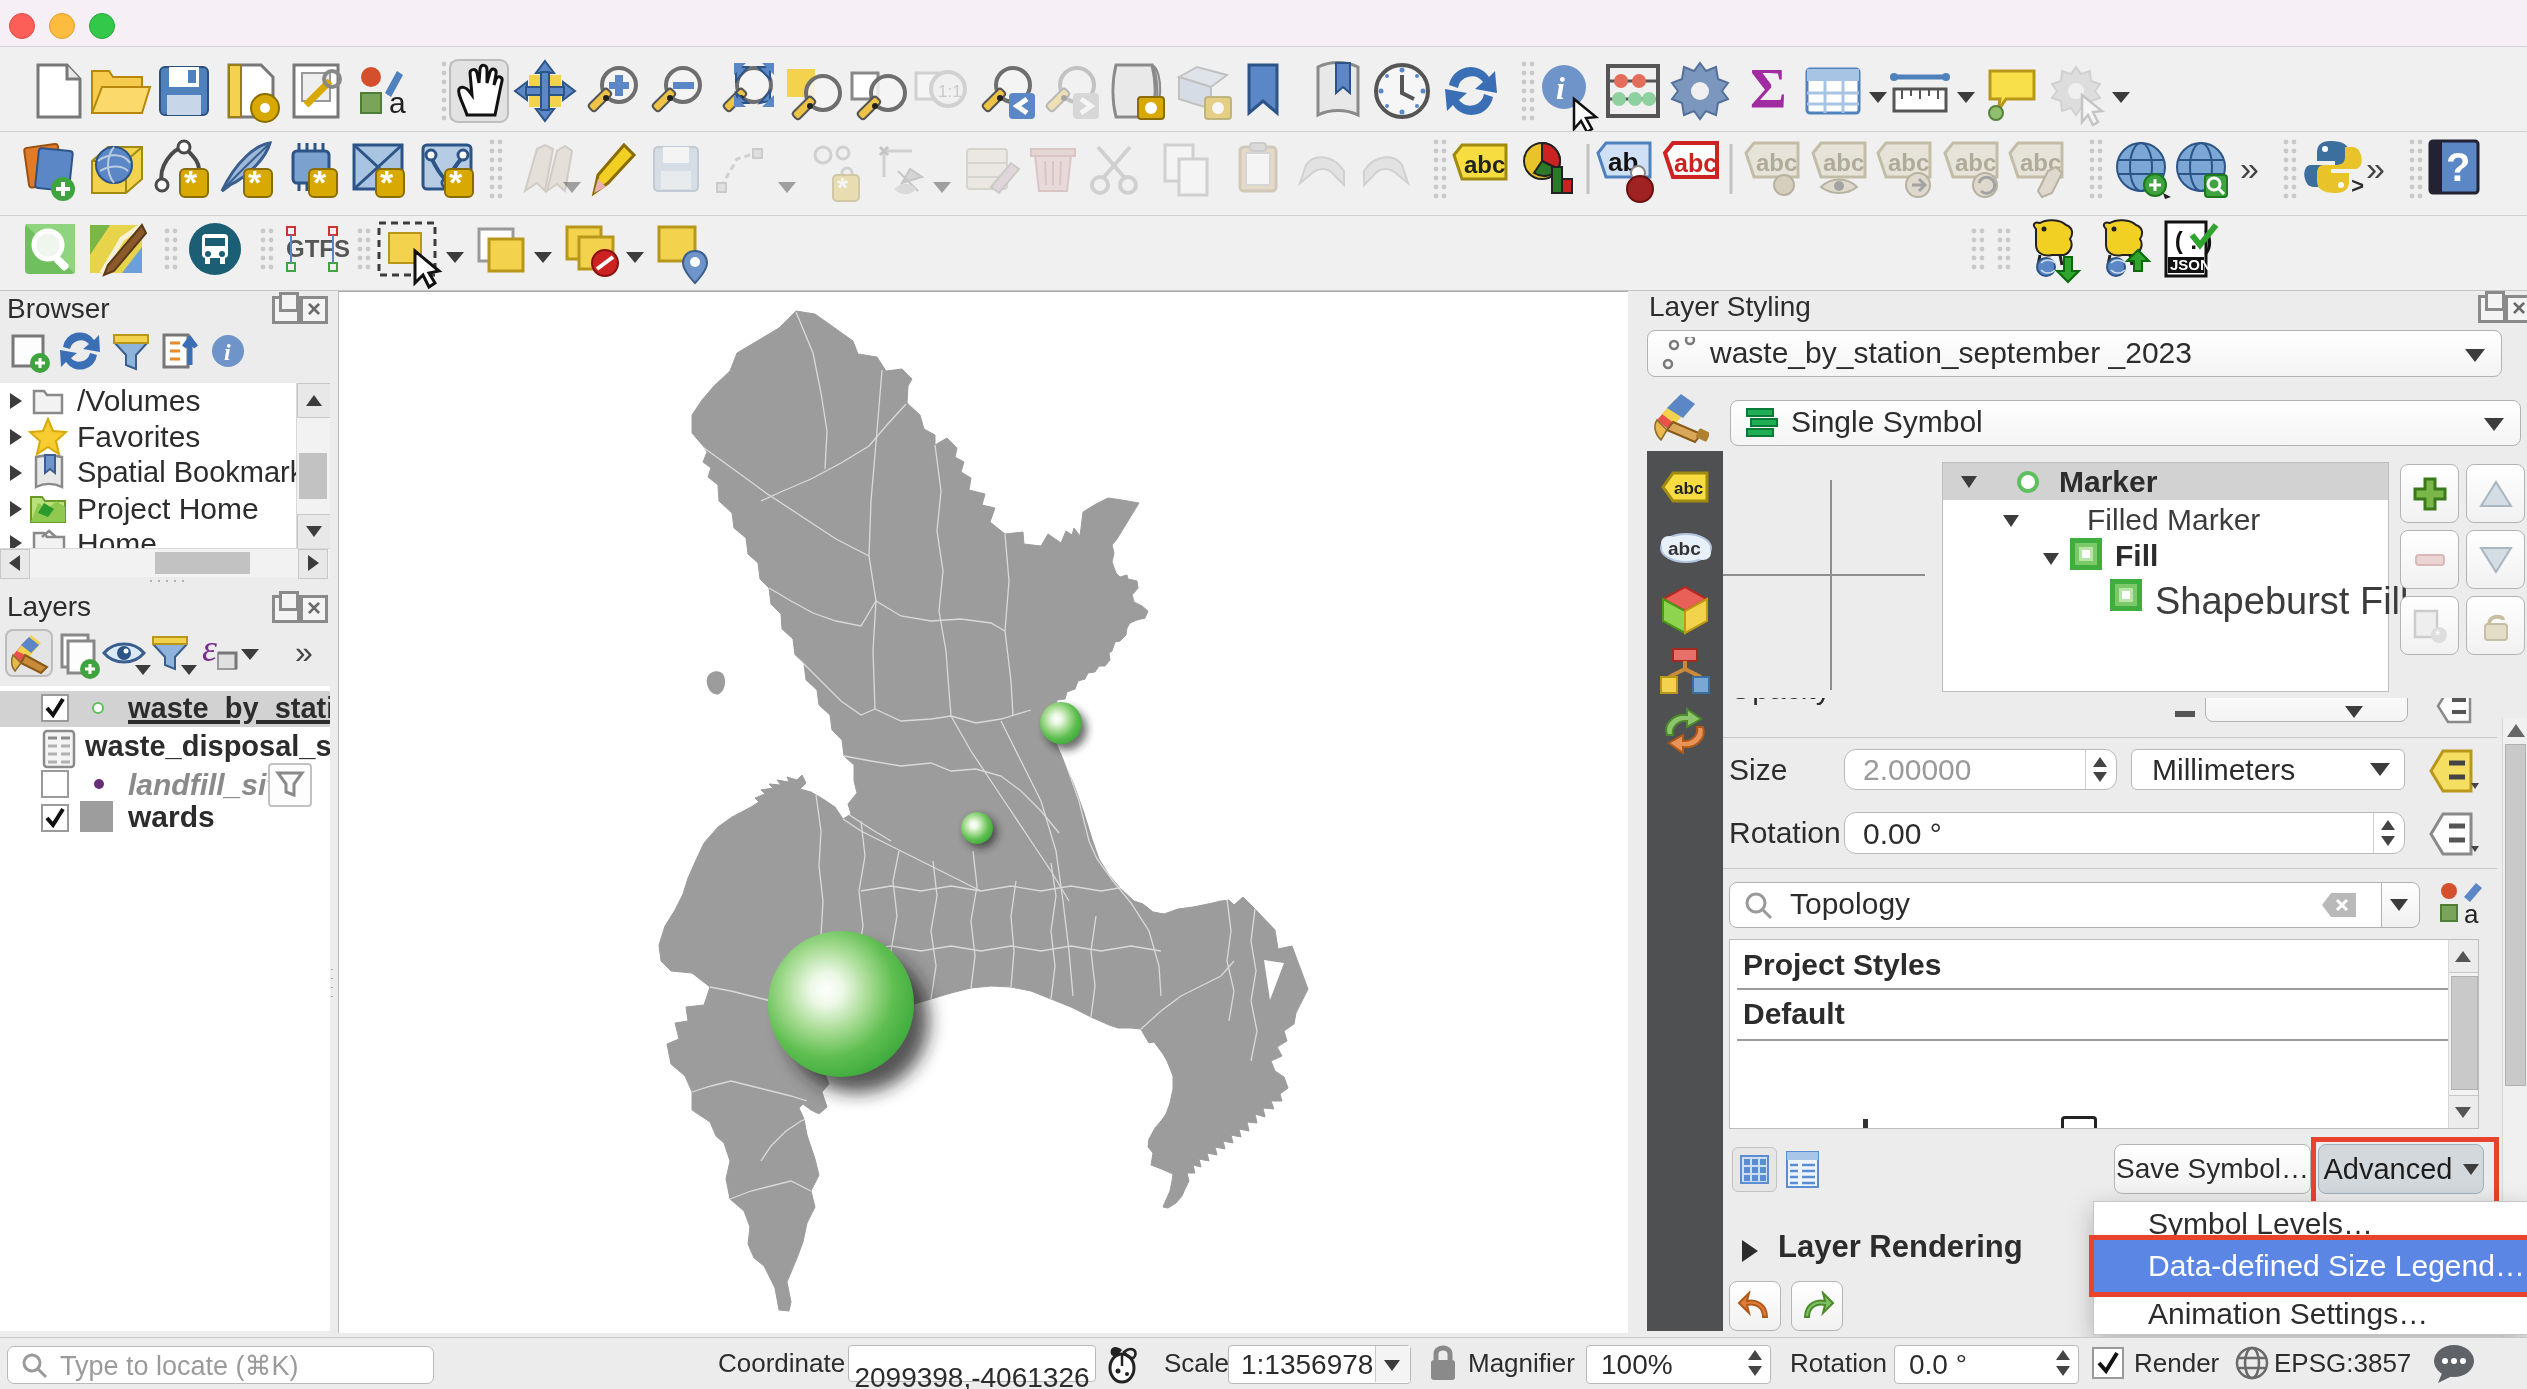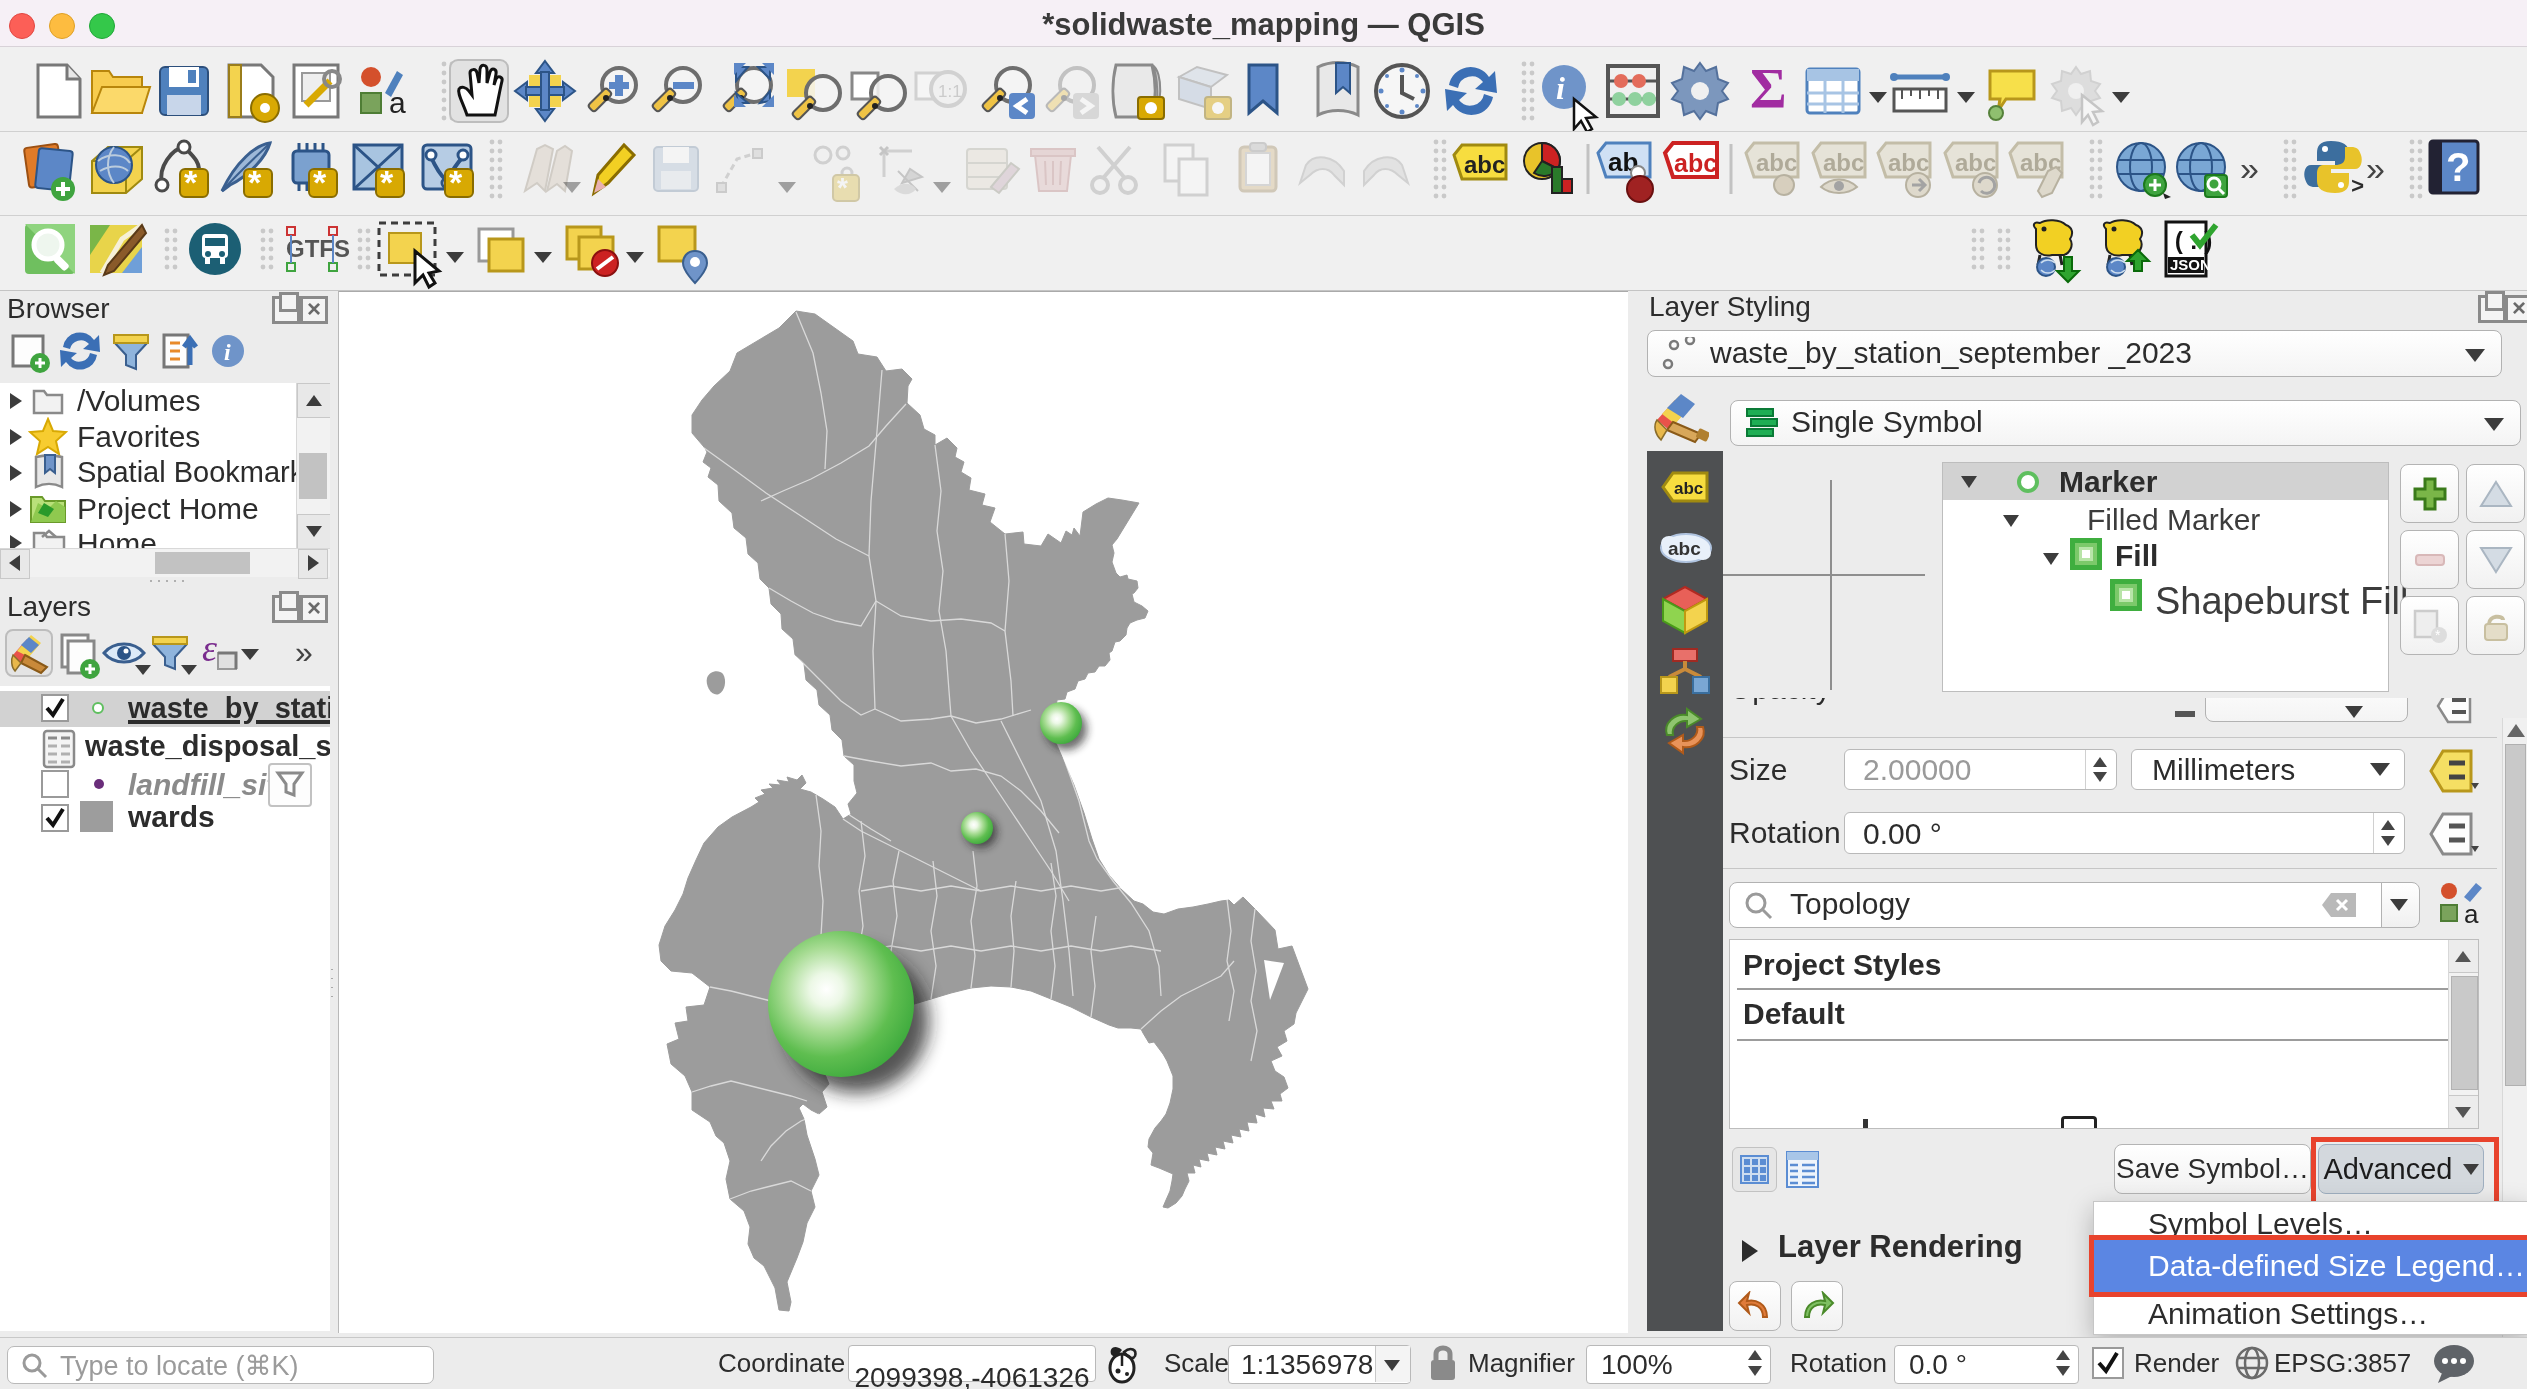--- a/index.html
+++ b/index.html
@@ -1,28 +1,27 @@
 <!DOCTYPE html>
 <html><head>
 <meta charset="utf-8">
 <style>
 html,body{margin:0;padding:0;width:2527px;height:1389px;overflow:hidden;font-family:"Liberation Sans",sans-serif;background:#ececec;}
 .abs{position:absolute;}
 .txt{position:absolute;white-space:nowrap;color:#2c2c2c;}
 .btn{position:absolute;border:1px solid #b4b4b4;border-radius:8px;background:linear-gradient(#ffffff,#f1f1f1);display:flex;align-items:center;justify-content:center;}
-.spin{position:absolute;background:#fff;border:1px solid #b9b9b9;border-radius:6px;}
+.spin{position:absolute;background:#fff;border:1px solid #b9b9b9;border-radius:12px;}
 </style>
 </head>
 <body>
 
 <div class="abs" style="left:0;top:0;width:2527px;height:46px;background:#f6f0f6;border-bottom:1px solid #d8d2d8;">
   <div class="abs" style="left:9px;top:13px;width:24px;height:24px;border-radius:50%;background:#fc5f57;border:1px solid #e14640;"></div>
   <div class="abs" style="left:49px;top:13px;width:24px;height:24px;border-radius:50%;background:#fdbc40;border:1px solid #dfa023;"></div>
   <div class="abs" style="left:89px;top:13px;width:24px;height:24px;border-radius:50%;background:#34c84a;border:1px solid #1da736;"></div>
-  <div class="txt" style="left:0;right:0;top:7px;text-align:center;font-size:31px;font-weight:bold;color:#3a3a3a;">*solidwaste_mapping — QGIS</div>
 </div>
 
 <div class="abs" id="tb1" style="left:0;top:47px;width:2527px;height:84px;background:#f0f0f0;border-bottom:1px solid #d0d0d0;">
 <svg width="2527" height="84" viewBox="0 0 2527 84">
 <defs>
 <g id="mag">
           <circle cx="8" cy="-6" r="17" fill="#f4f4f4" fill-opacity="0.85" stroke="#6e6e6e" stroke-width="4"></circle>
           <rect x="-23" y="4" width="26" height="9" rx="3" transform="rotate(-45 -10 10)" fill="#efc345" stroke="#555" stroke-width="2"></rect>
           <circle cx="-5" cy="7" r="3" fill="#222"></circle>
         </g>

